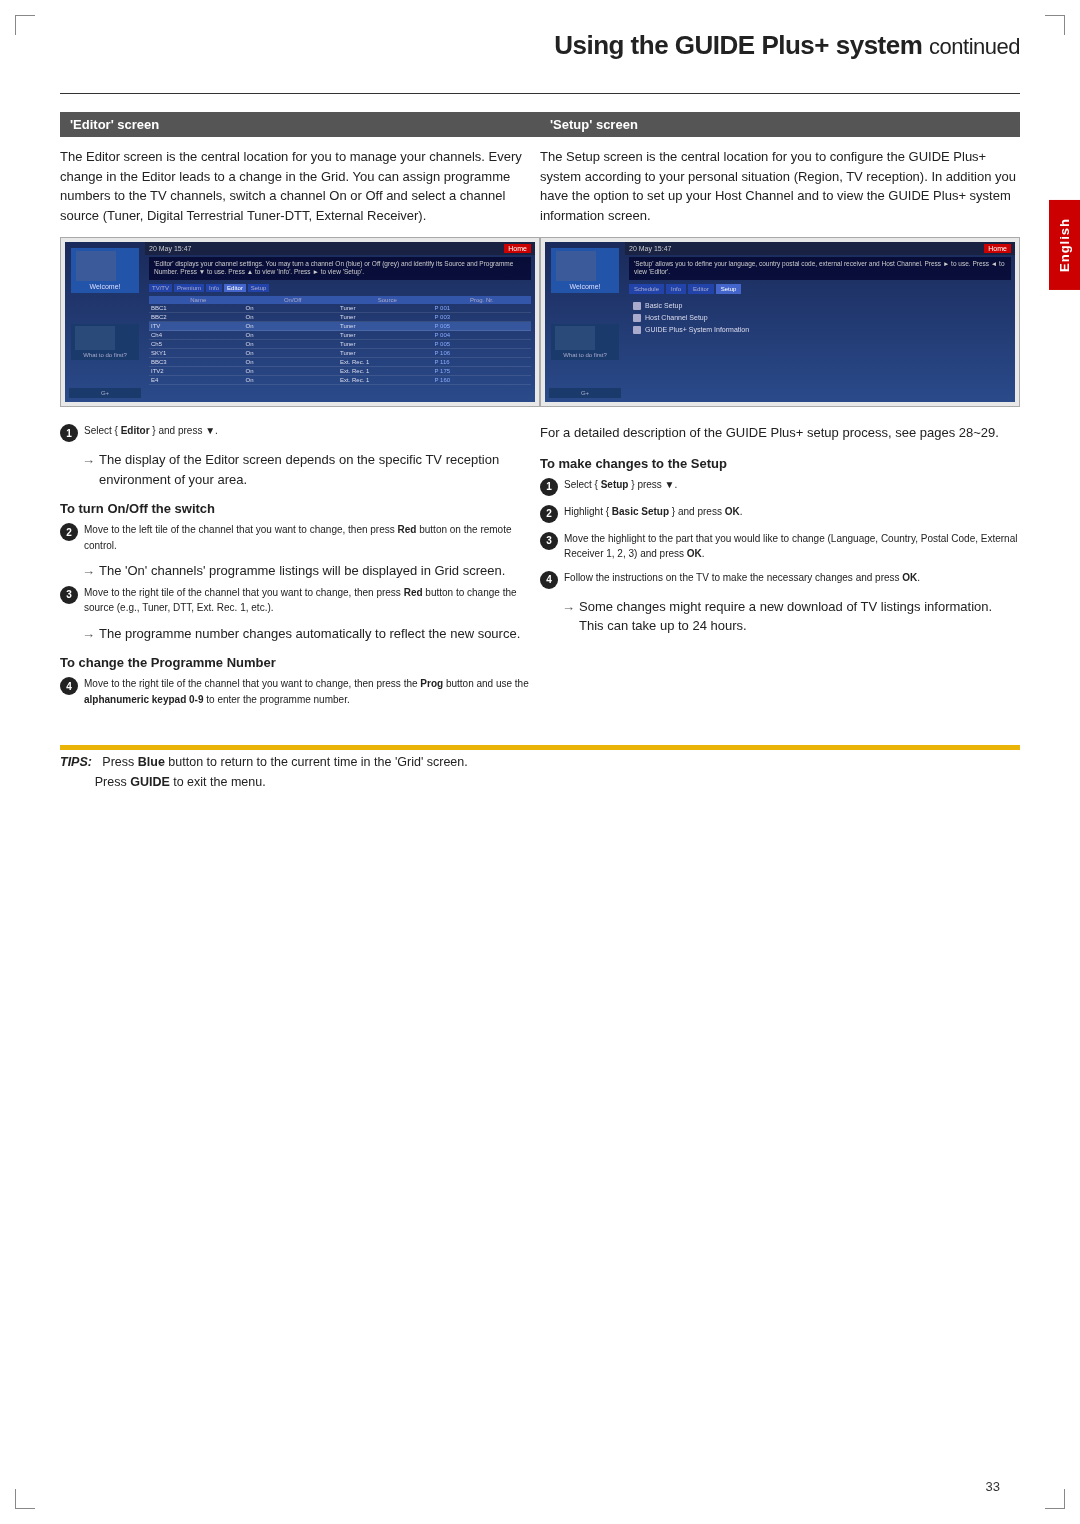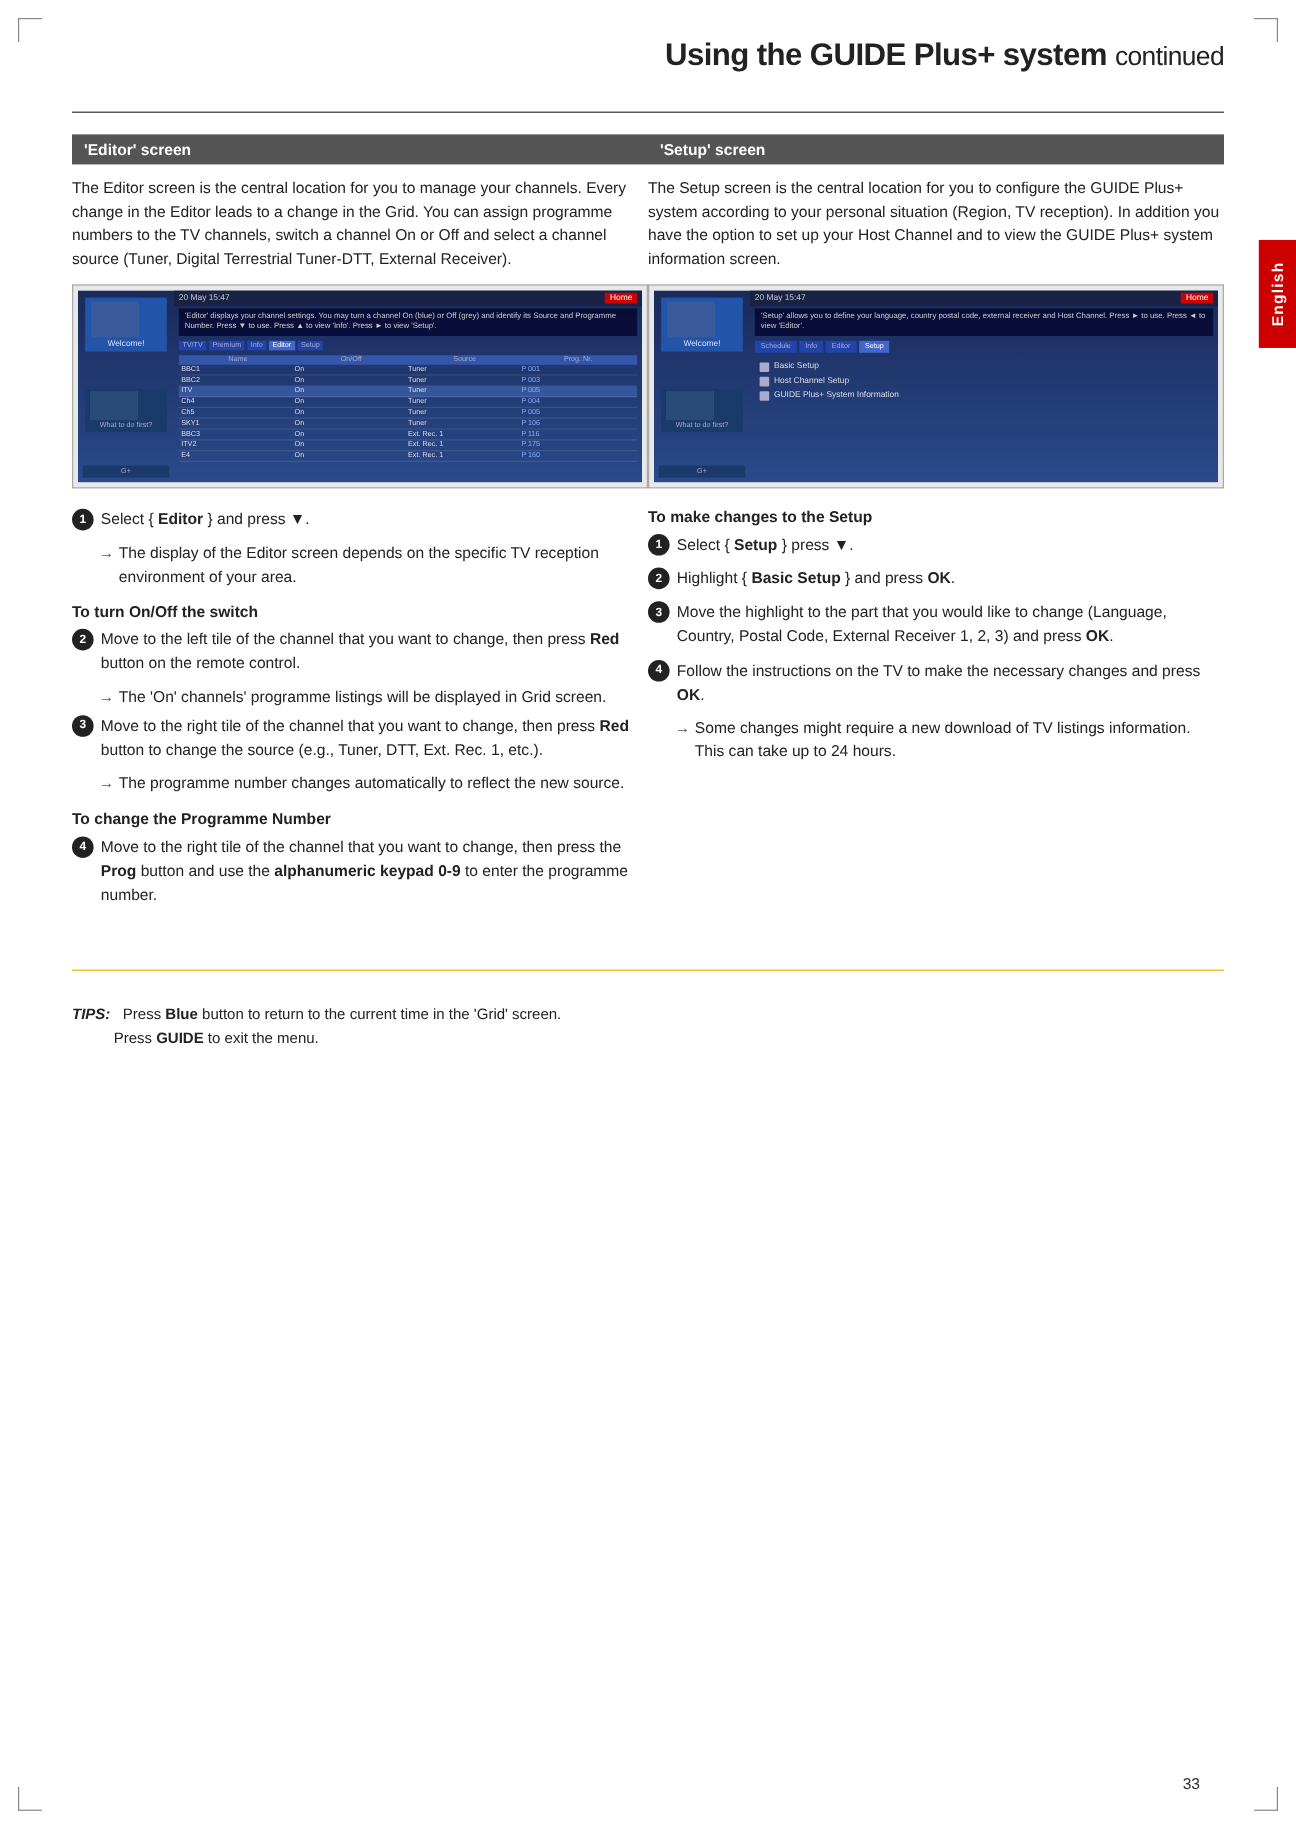--- a/index.html
+++ b/index.html
@@ -319,21 +319,21 @@
       color: white;
       border-radius: 50%;
       font-size: 10px;
       font-weight: bold;
       flex-shrink: 0;
       margin-top: 1px;
     }
 
     .step-text {
       flex: 1;
-      font-size: 13px;
+      font-size: 10px;
       line-height: 1.55;
     }
 
     .arrow-item {
       display: flex;
       align-items: flex-start;
       gap: 4px;
       margin: 4px 0 4px 22px;
       font-size: 13px;
       line-height: 1.5;
@@ -349,23 +349,23 @@
       font-weight: bold;
       font-size: 13px;
       margin: 12px 0 6px 0;
     }
 
     .bold { font-weight: bold; }
     .italic { font-style: italic; }
 
     
     .tips-box {
-      border-top: 1px solid #eab308;
-      margin-top: 44px;
-      padding-top: 26px;
+      border-top: 5px solid #eab308;
+      margin-top: 30px;
+      padding-top: 2px;
       font-size: 12.5px;
       line-height: 1.6;
     }
 
     
     .page-number {
       position: absolute;
       bottom: 30px;
       right: 80px;
       font-size: 13px;
@@ -578,20 +578,21 @@
               <div class="setup-menu-items">
                 <div class="setup-menu-item">Basic Setup</div>
                 <div class="setup-menu-item">Host Channel Setup</div>
                 <div class="setup-menu-item">GUIDE Plus+ System Information</div>
               </div>
             </div>
           </div>
         </div>
       </div>
 
+      <p class="instructions">For a detailed description of the GUIDE Plus+ setup process, see pages 28~29.</p>
 
       <div class="sub-section-title bold">To make changes to the Setup</div>
 
       <div class="step-item">
         <span class="step-num">1</span>
         <div class="step-text">
           Select { <span class="bold">Setup</span> } press ▼.
         </div>
       </div>
 

